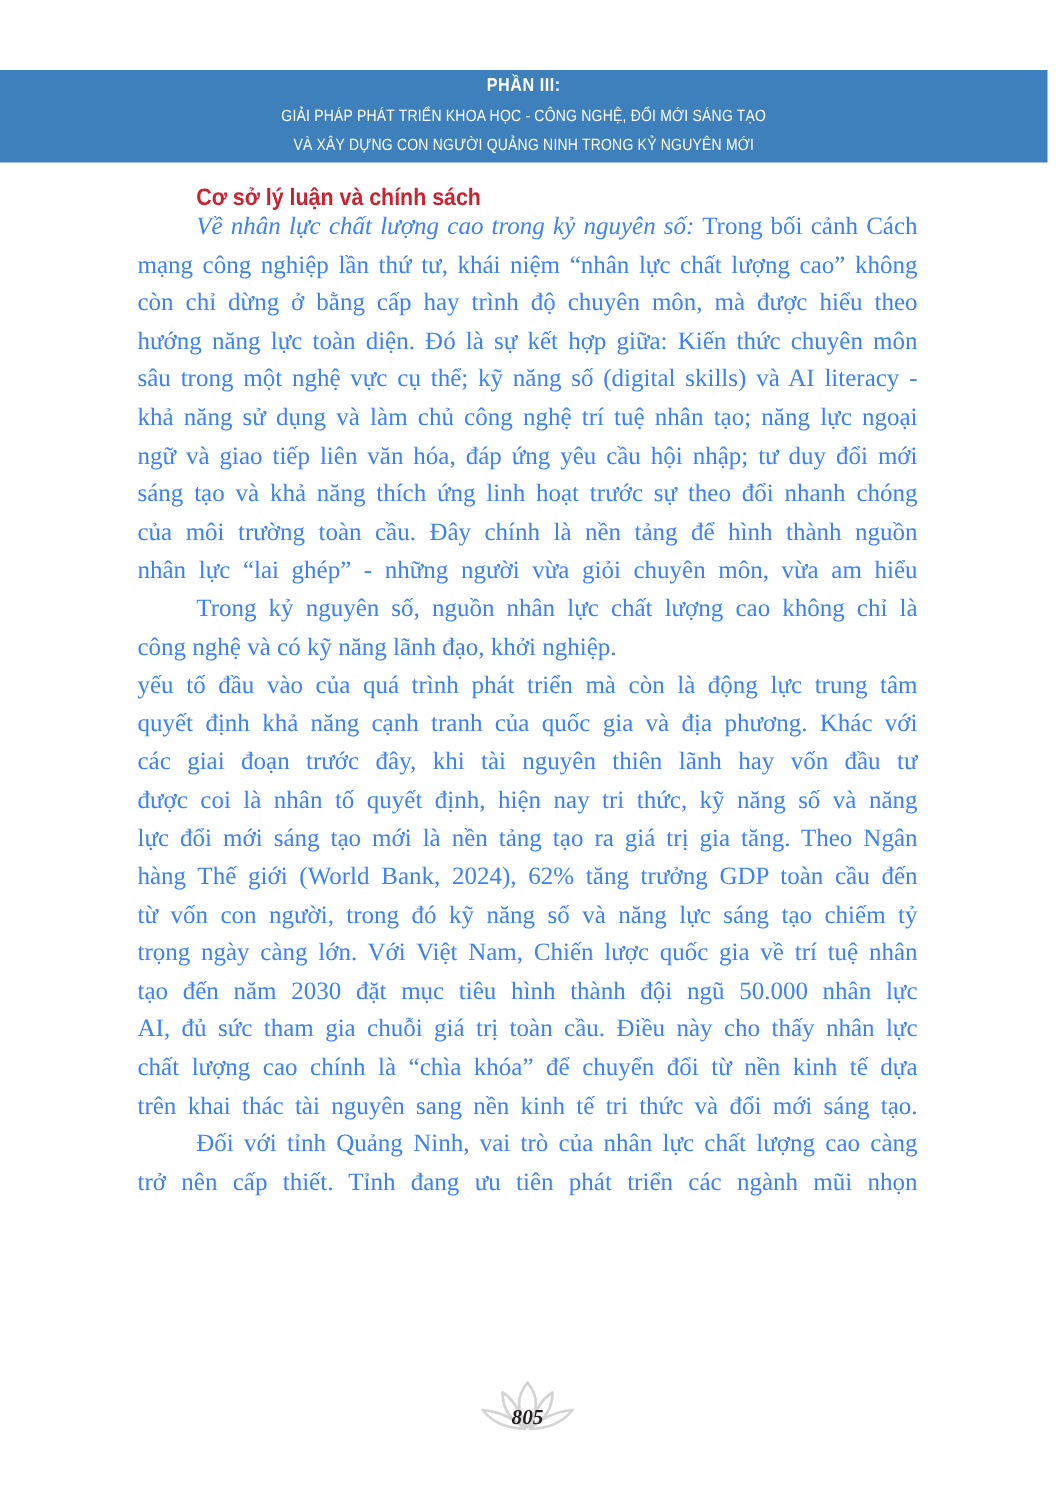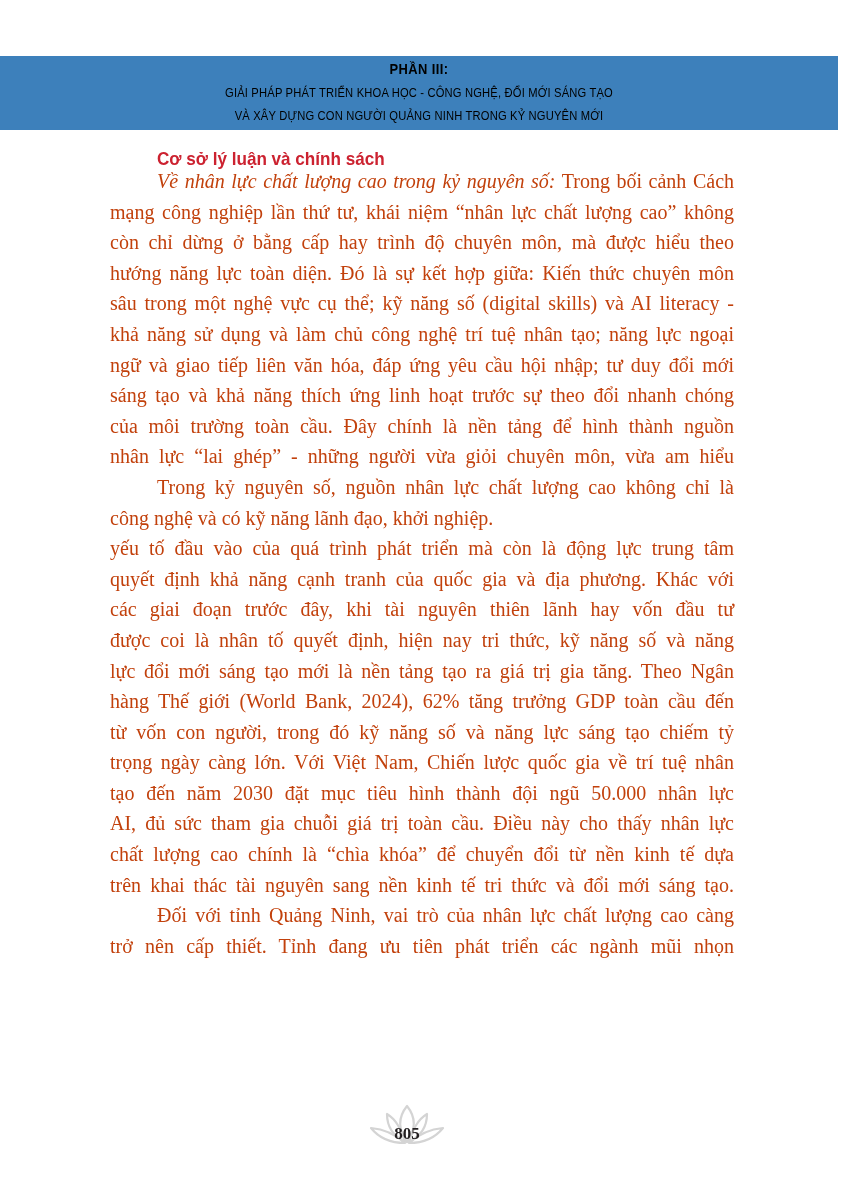--- a/index.html
+++ b/index.html
@@ -1,42 +1,42 @@
 <!DOCTYPE html>
 <html><head>
 <meta charset="utf-8">
 <style>
   html, body { margin: 0; padding: 0; background: #ffffff; }
   body { width: 845px; height: 1200px; position: relative; overflow: hidden; }
   .band {
     position: absolute; left: 0; top: 56px; width: 838px; height: 74px;
-    background: #3d80bb; color: #000000; text-align: center;
+    background: #3d80bb; color: #ffffff; text-align: center;
     font-family: "Liberation Sans", sans-serif;
   }
   .band .part { position: absolute; left: 0; right: 0; top: 4px; font-size: 15px; font-weight: bold; letter-spacing: 0.5px; transform: scaleX(0.86); }
   .band .sub { position: absolute; left: 0; right: 0; font-size: 13px; transform: scaleX(0.86); letter-spacing: 0.2px; }
   .band .sub1 { top: 29px; }
   .band .sub2 { top: 52px; }
   .heading {
     position: absolute; left: 157px; top: 148px;
     font-family: "Liberation Sans", sans-serif; font-weight: bold; font-size: 19px;
     color: #cc2230; transform: scaleX(0.9); transform-origin: left center; white-space: nowrap;
   }
   .body {
     position: absolute; left: 110px; top: 166px; width: 624px;
-    font-family: "Liberation Serif", serif; font-size: 20px; color: #c2410c;
+    font-family: "Liberation Serif", serif; font-size: 20px; color: #3b82f6;
   }
   .line {
     height: 30.6px; line-height: 30.6px; white-space: nowrap;
     text-align: justify; text-align-last: justify; overflow: visible;
   }
   .line.indent { padding-left: 47px; }
   .line.last { text-align-last: left; }
   .line span.it { font-style: italic; }
-  .footer { position: absolute; left: 357px; top: 1102px; width: 100px; height: 52px; }
+  .footer { position: absolute; left: 372px; top: 1102px; width: 100px; height: 52px; font-style: italic; }
   .footer svg { position: absolute; left: 0; top: 0; }
   .page-num {
     position: absolute; left: 0; right: 0; top: 22px; text-align: center;
     font-family: "Liberation Serif", serif; font-weight: bold; font-size: 17px; color: #231f20;
   }
 </style>
 </head>
 <body>
 
 <div class="band" style="background: rgb(61, 128, 187);">

